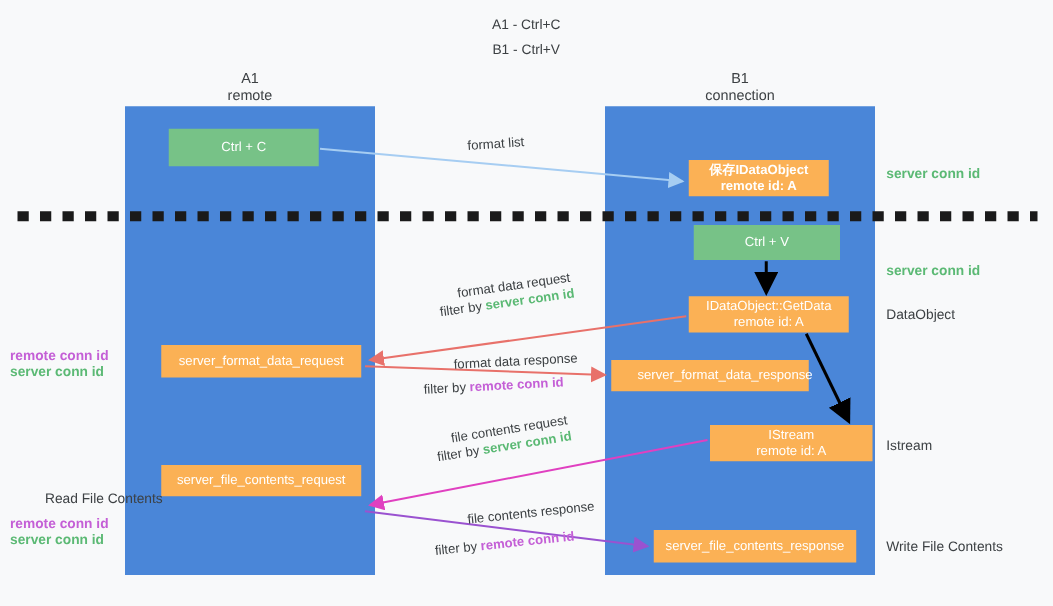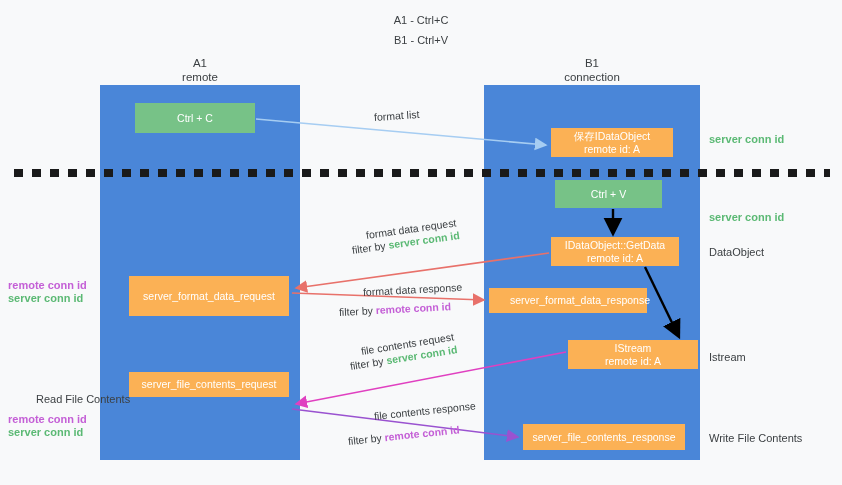--- a/index.html
+++ b/index.html
@@ -42,25 +42,25 @@
     display:flex;flex-direction:column;
     align-items:center;justify-content:center;
     color:#ffffff;font-size:10.5px;line-height:13px;
     text-align:center;white-space:pre;
   }
   .box.green{background:#77c287;}
   .box.orange{background:#fbb155;}
   .box .l2{font-size:10.5px;line-height:13px;}
 
   #box-ctrlc{left:135px;top:103px;width:120px;height:30px;}
-  #box-ctrlv{left:555px;top:180px;width:107px;height:28px;}
-  #box-save-idataobject{left:551px;top:128px;width:122px;height:29px;}
+  #box-ctrlv{left:555px;top:180px;width:117px;height:28px;}
+  #box-save-idataobject{left:551px;top:128px;width:112px;height:29px;font-weight:bold;}
   #box-getdata{left:551px;top:237px;width:128px;height:29px;}
   #box-istream{left:568px;top:340px;width:130px;height:29px;}
-  #box-fmt-req{left:129px;top:276px;width:160px;height:40px;}
+  #box-fmt-req{left:129px;top:276px;width:160px;height:26px;}
   #box-fmt-resp{left:489px;top:288px;width:158px;height:25px;padding-left:24px;}
   #box-file-req{left:129px;top:372px;width:160px;height:25px;}
   #box-file-resp{left:523px;top:424px;width:162px;height:26px;}
 
   
   .ann{font-size:11px;line-height:14px;white-space:pre;}
   .ann.green{color:#5bb974;font-weight:bold;}
   .ann.purple{color:#c45fd6;font-weight:bold;}
   .ann.plain{color:#3c4043;}
 

